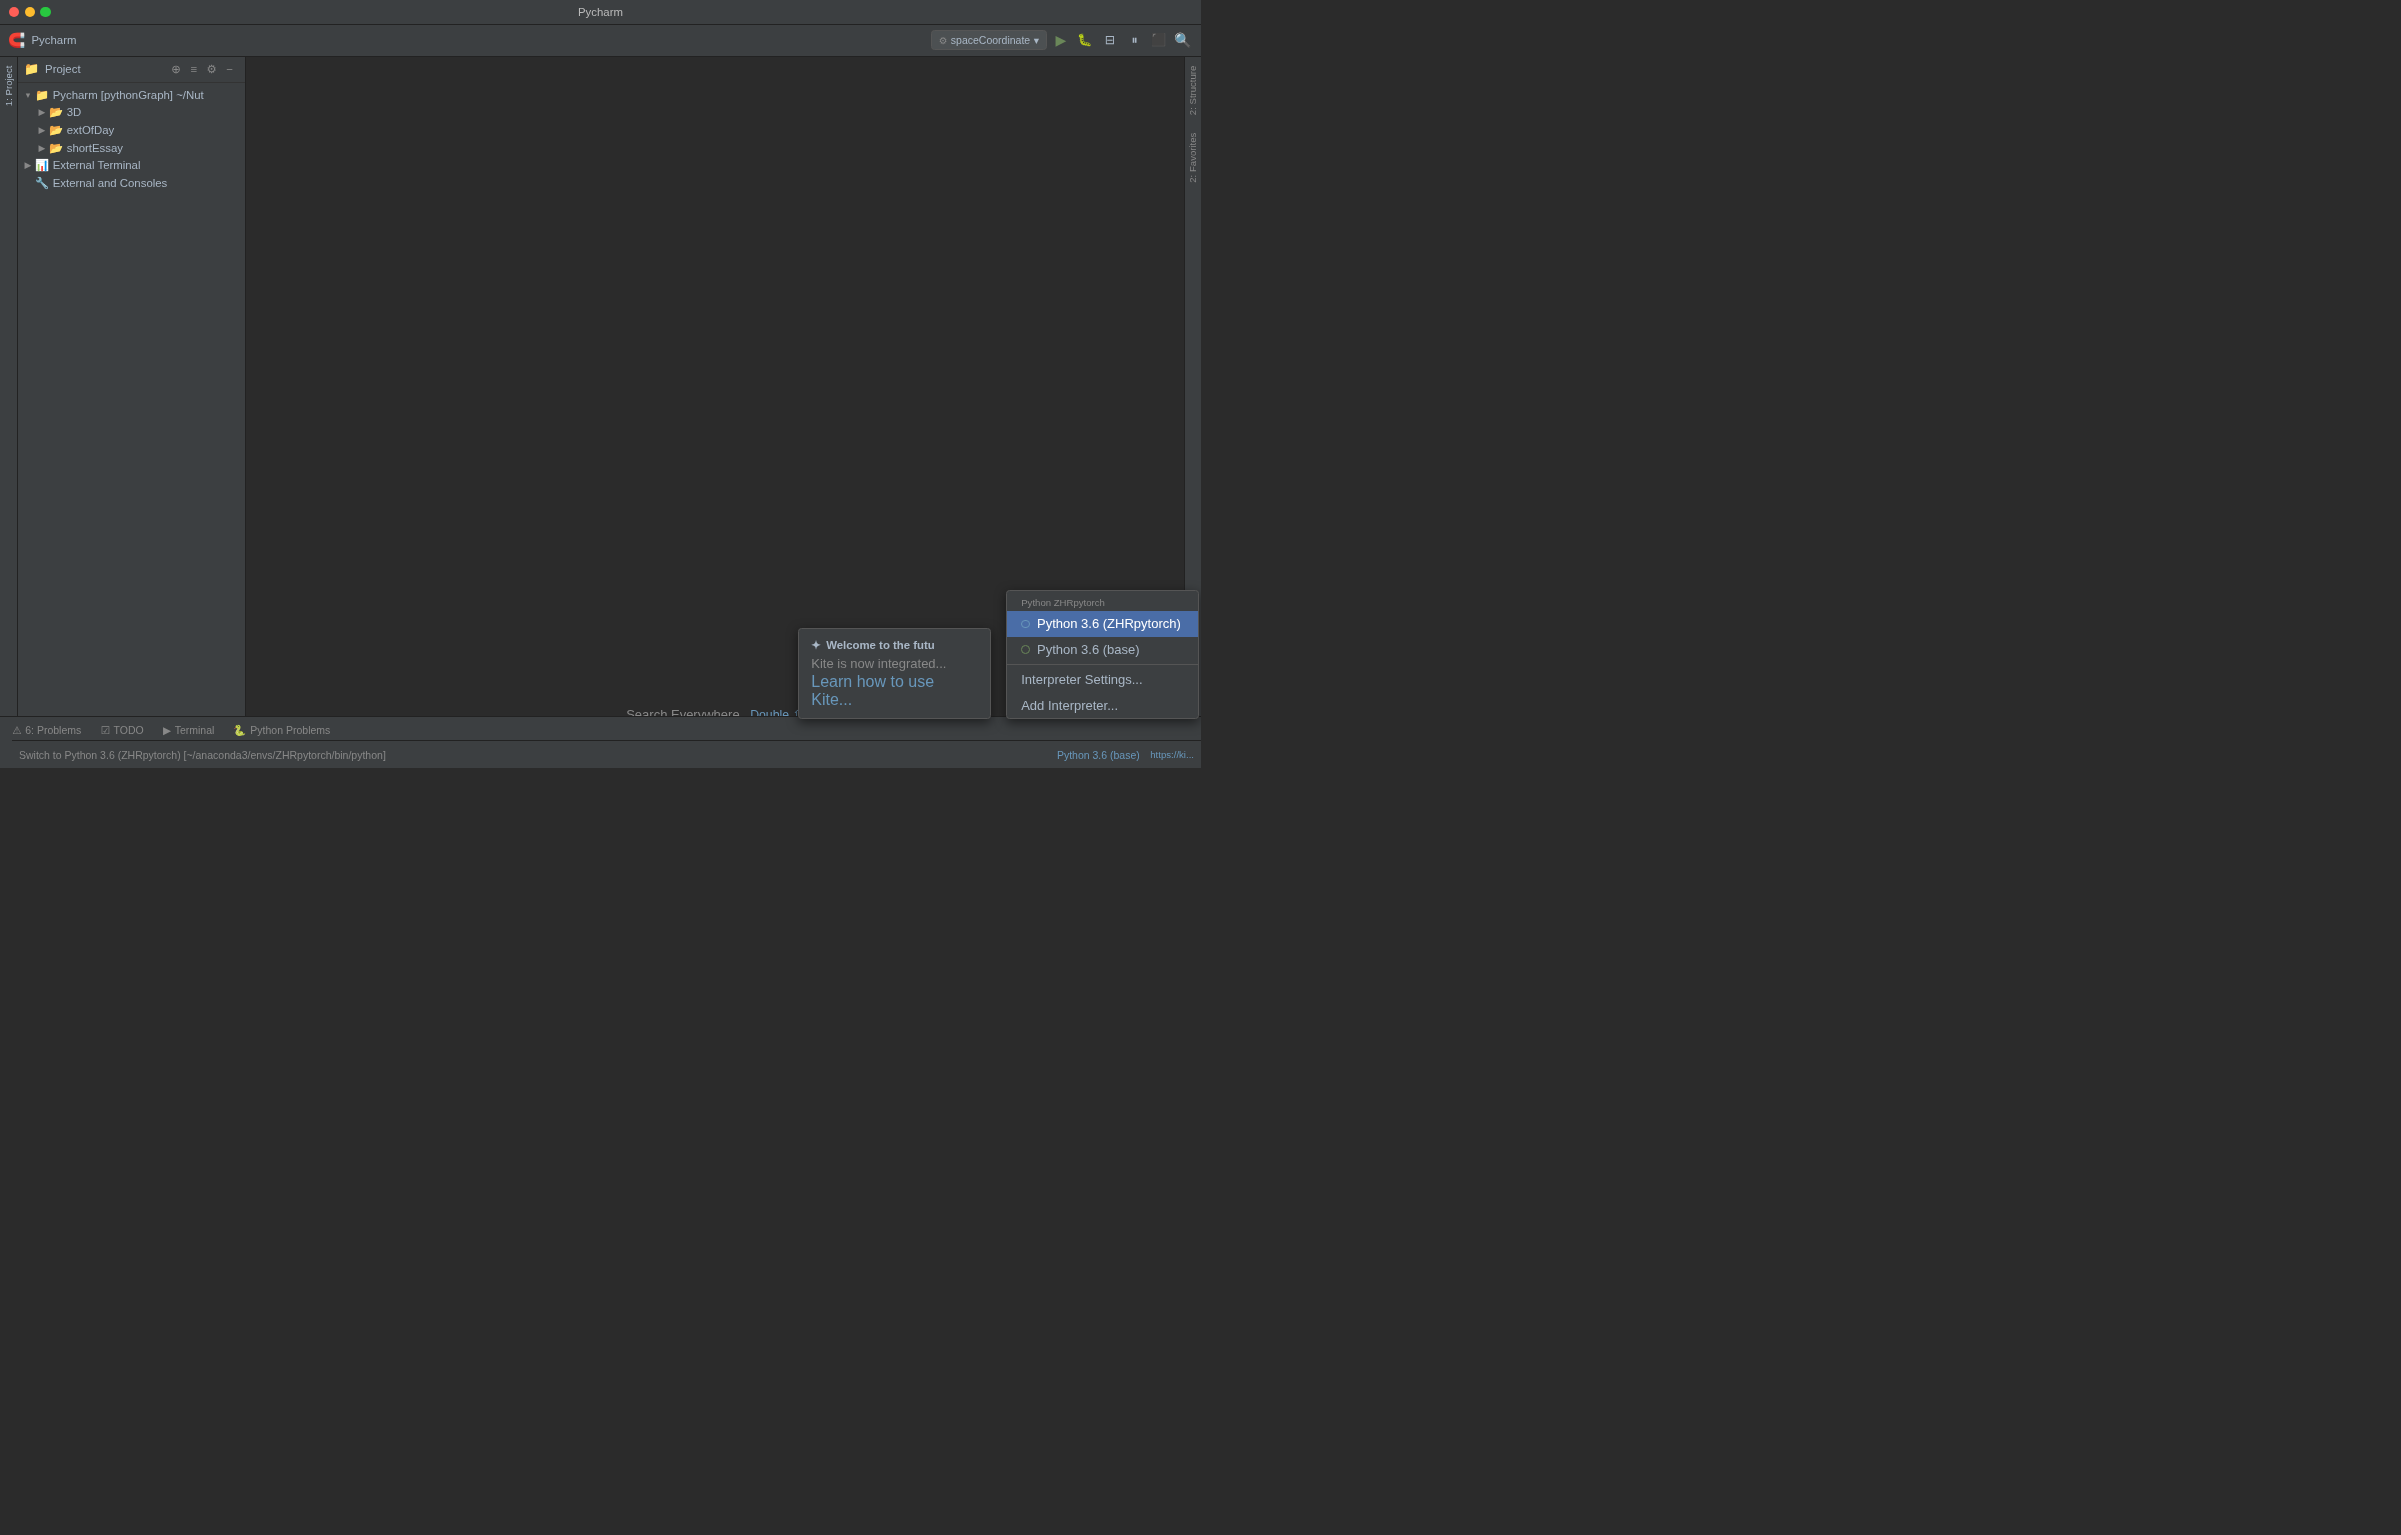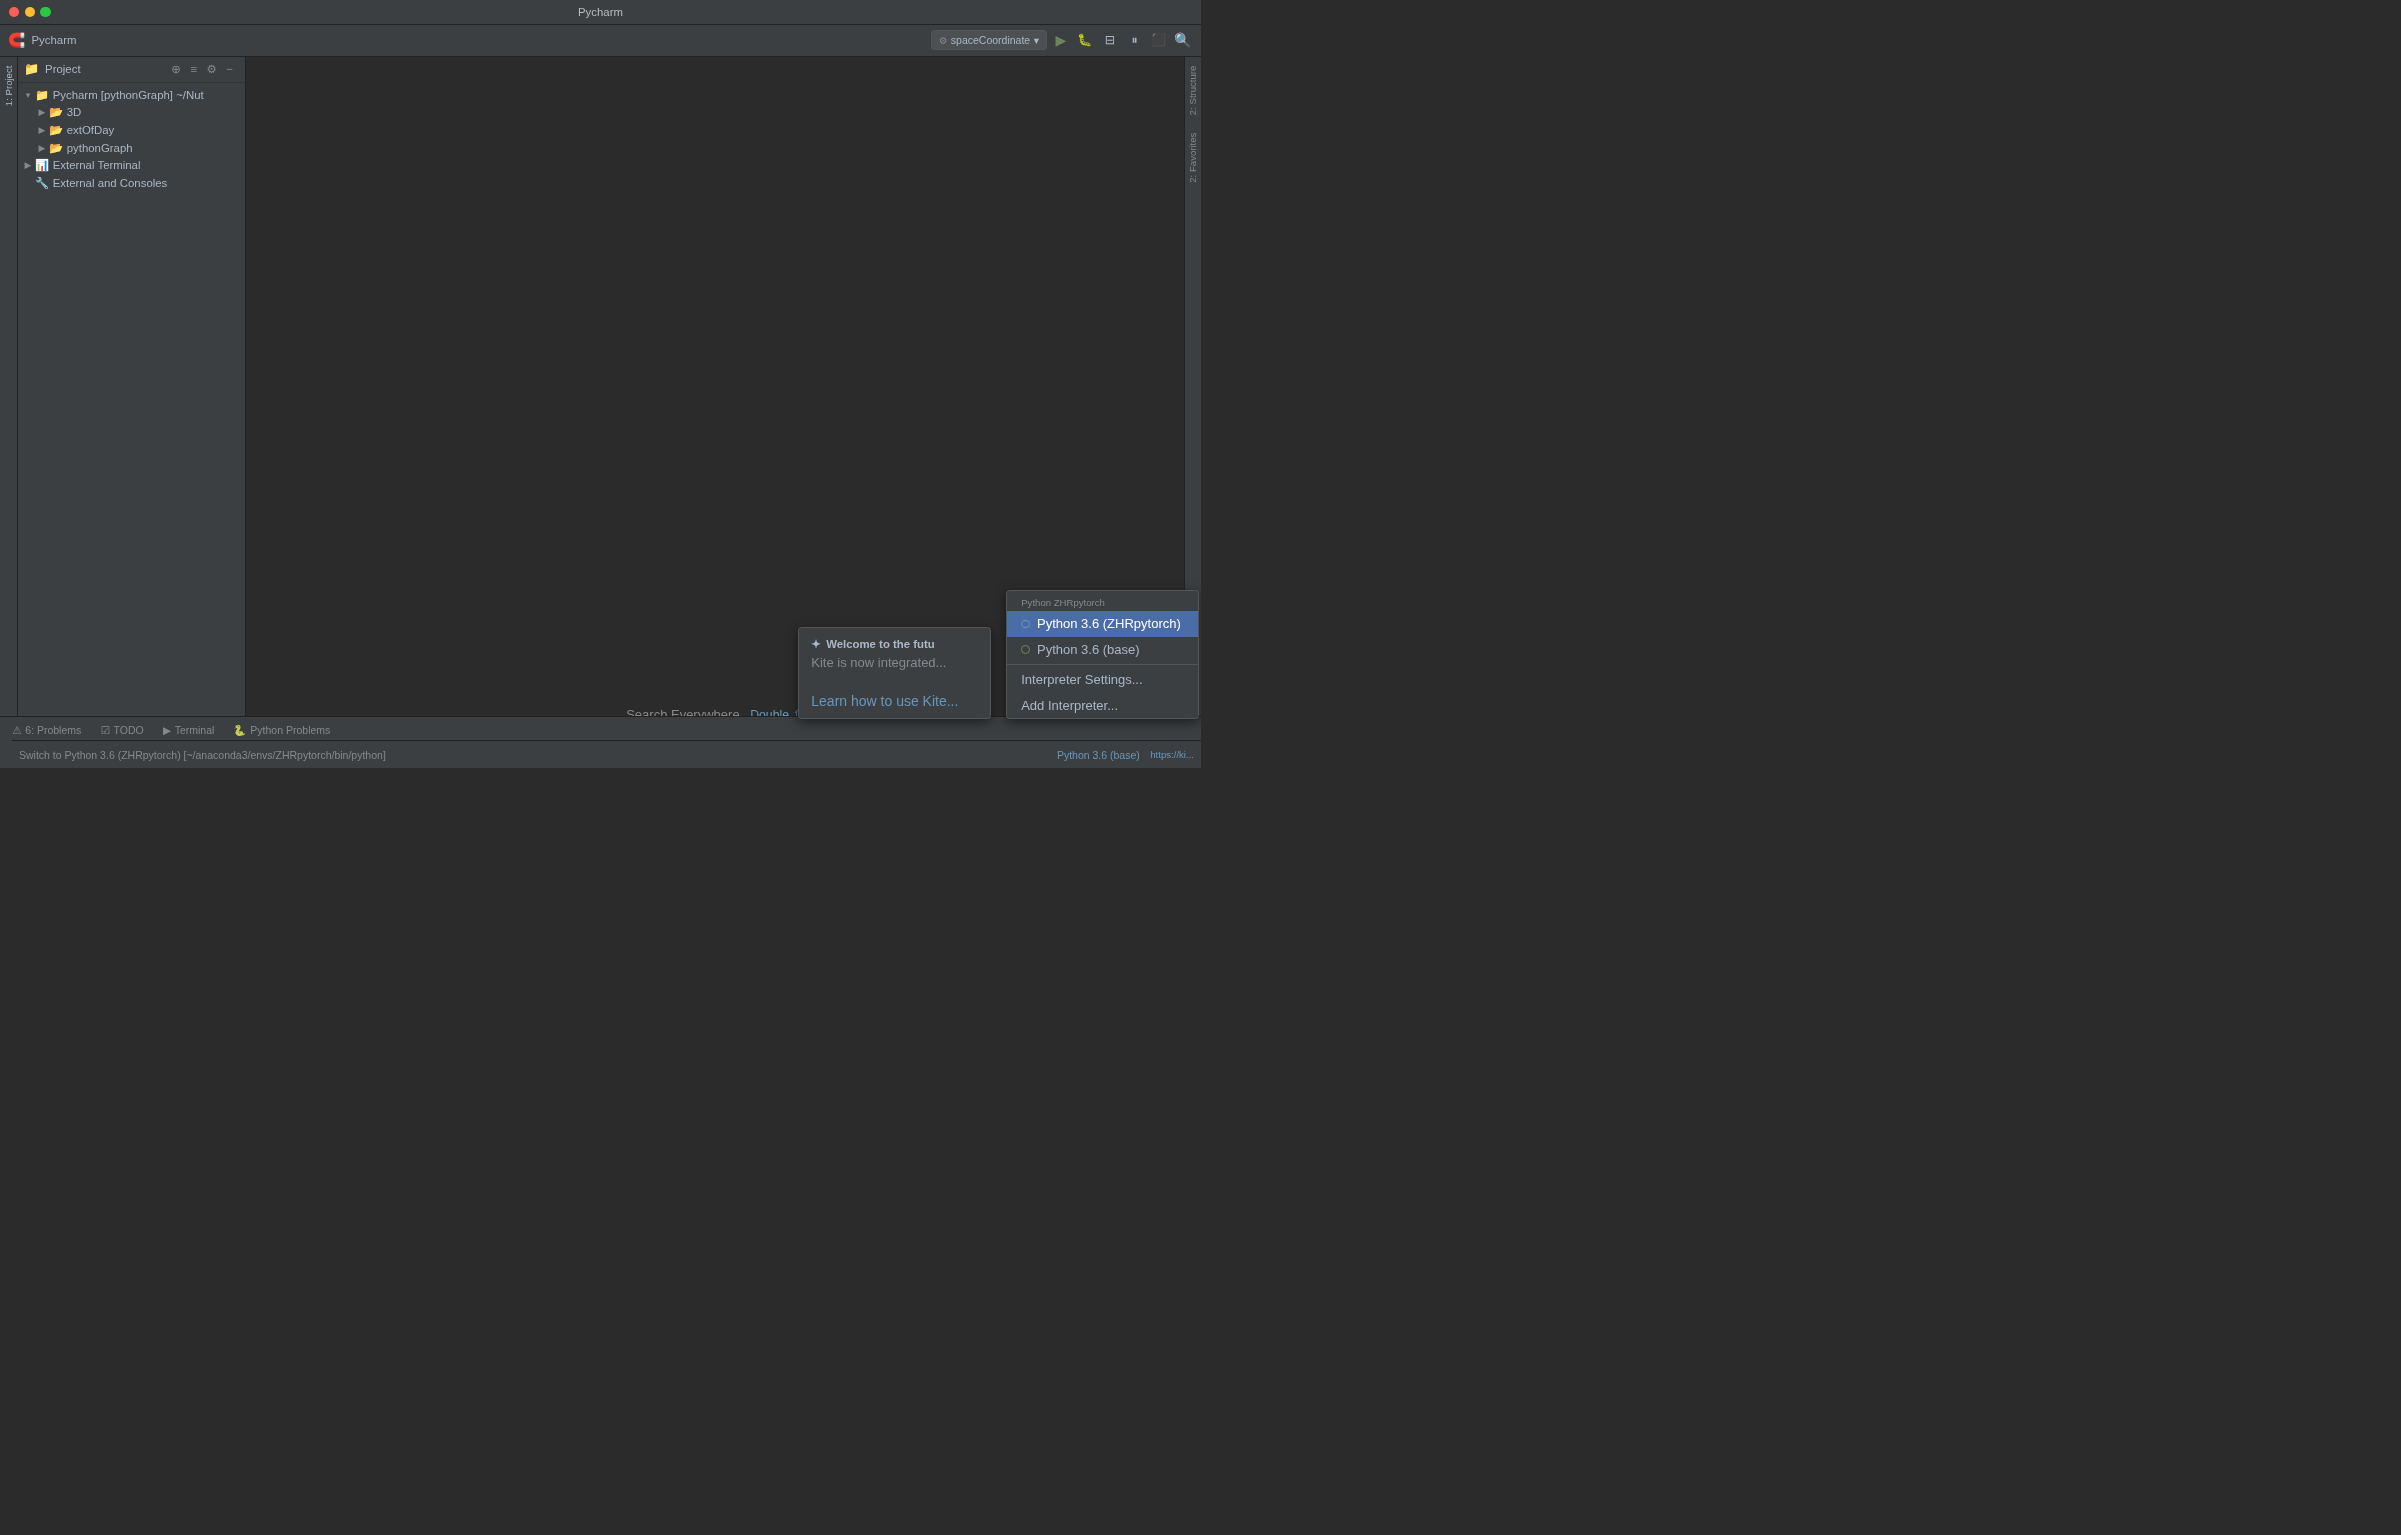--- a/index.html
+++ b/index.html
@@ -375,24 +375,24 @@
       gap: 5.3px;
       margin-bottom: 3.5px;
     }
     .kite-body {
       font-size: 13px;
       color: #888;
       line-height: 1.4;
     }
     .kite-link {
       color: #6897bb;
-      font-size: 14px;
+      font-size: 16px;
       cursor: pointer;
       display: block;
-      margin-top: 21px;
+      margin-top: 0;
     }
 
     .indicator-dot {
       width: 8.8px;
       height: 8.8px;
       border-radius: 50%;
       display: inline-block;
       border: 1.8px solid currentColor;
     }
     .dot-blue { color: #6897bb; border-color: #6897bb; background: transparent; }
@@ -467,21 +467,21 @@
         <span class="indent" style="width:17.5px;"></span>
         <span class="tree-arrow">▶</span>
         <span class="tree-icon folder-icon" style="color:#e8bf6a;">📂</span>
         <span>extOfDay</span>
       </div>
 
       <div class="tree-item">
         <span class="indent" style="width:17.5px;"></span>
         <span class="tree-arrow">▶</span>
         <span class="tree-icon folder-icon" style="color:#e8bf6a;">📂</span>
-        <span>pythonGraph</span>
+        <span>shortEssay</span>
       </div>
 
       <div class="tree-item">
         <span class="indent" style="width:3.5px;"></span>
         <span class="tree-arrow">▶</span>
         <span class="tree-icon ext-lib-icon">📊</span>
         <span>External Terminal</span>
       </div>
 
       <div class="tree-item">

